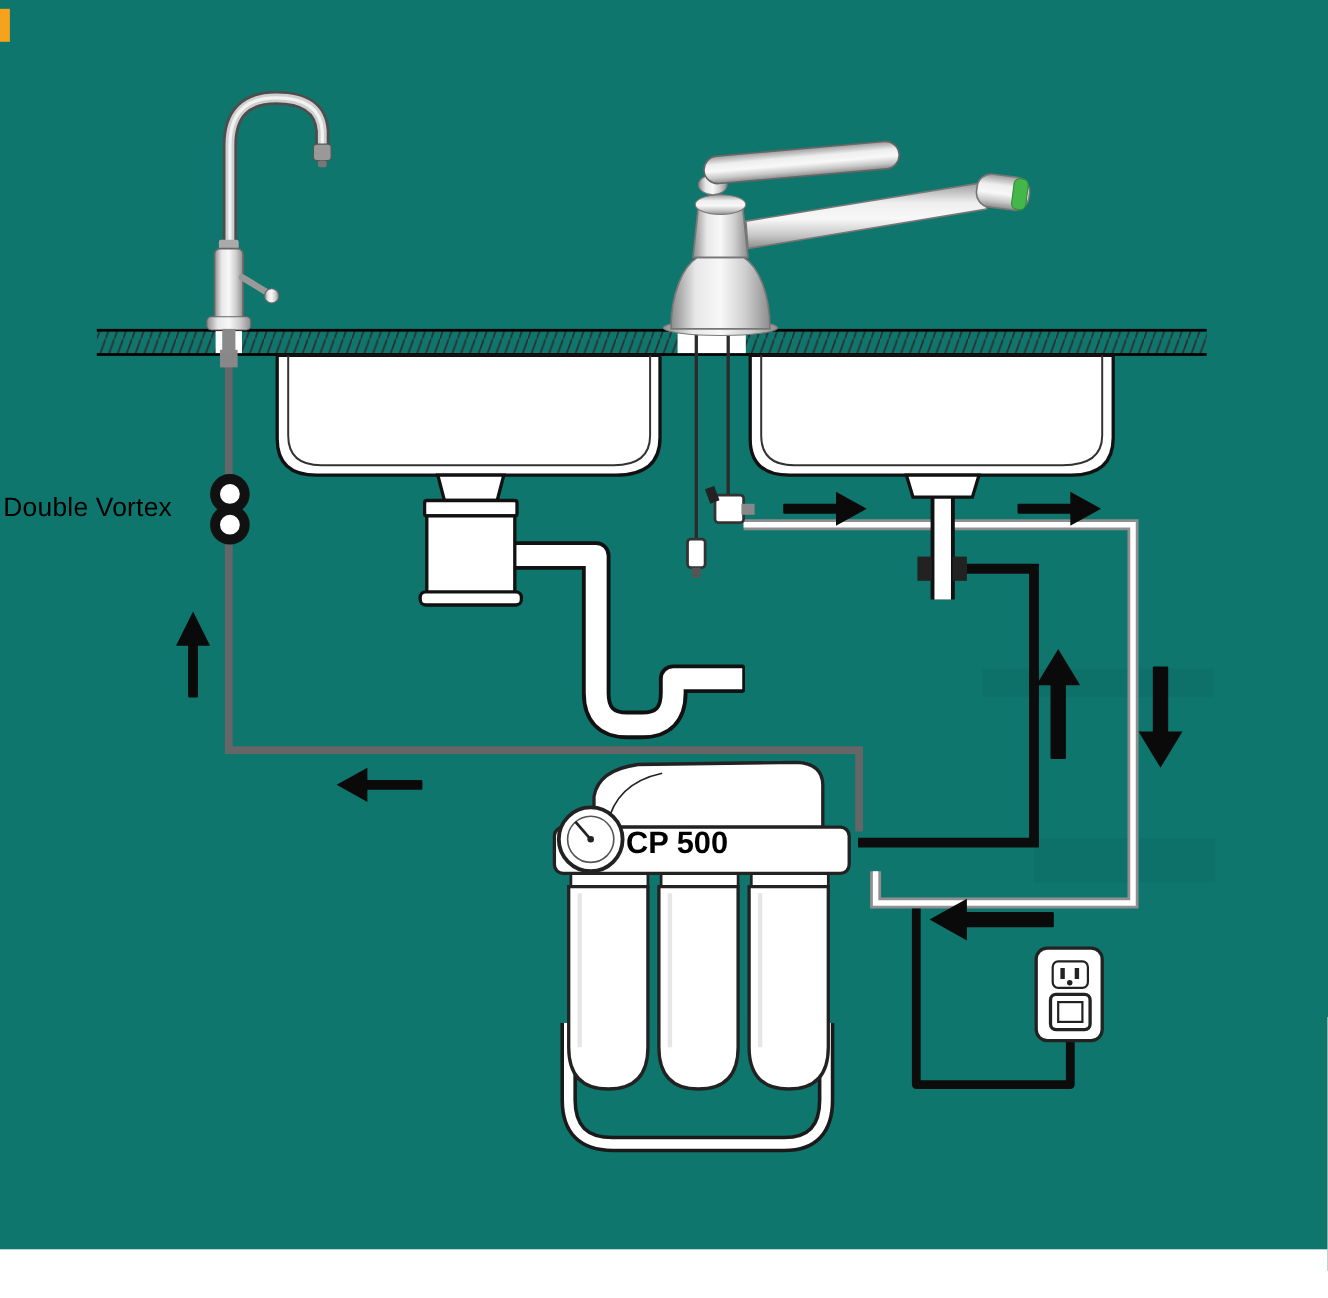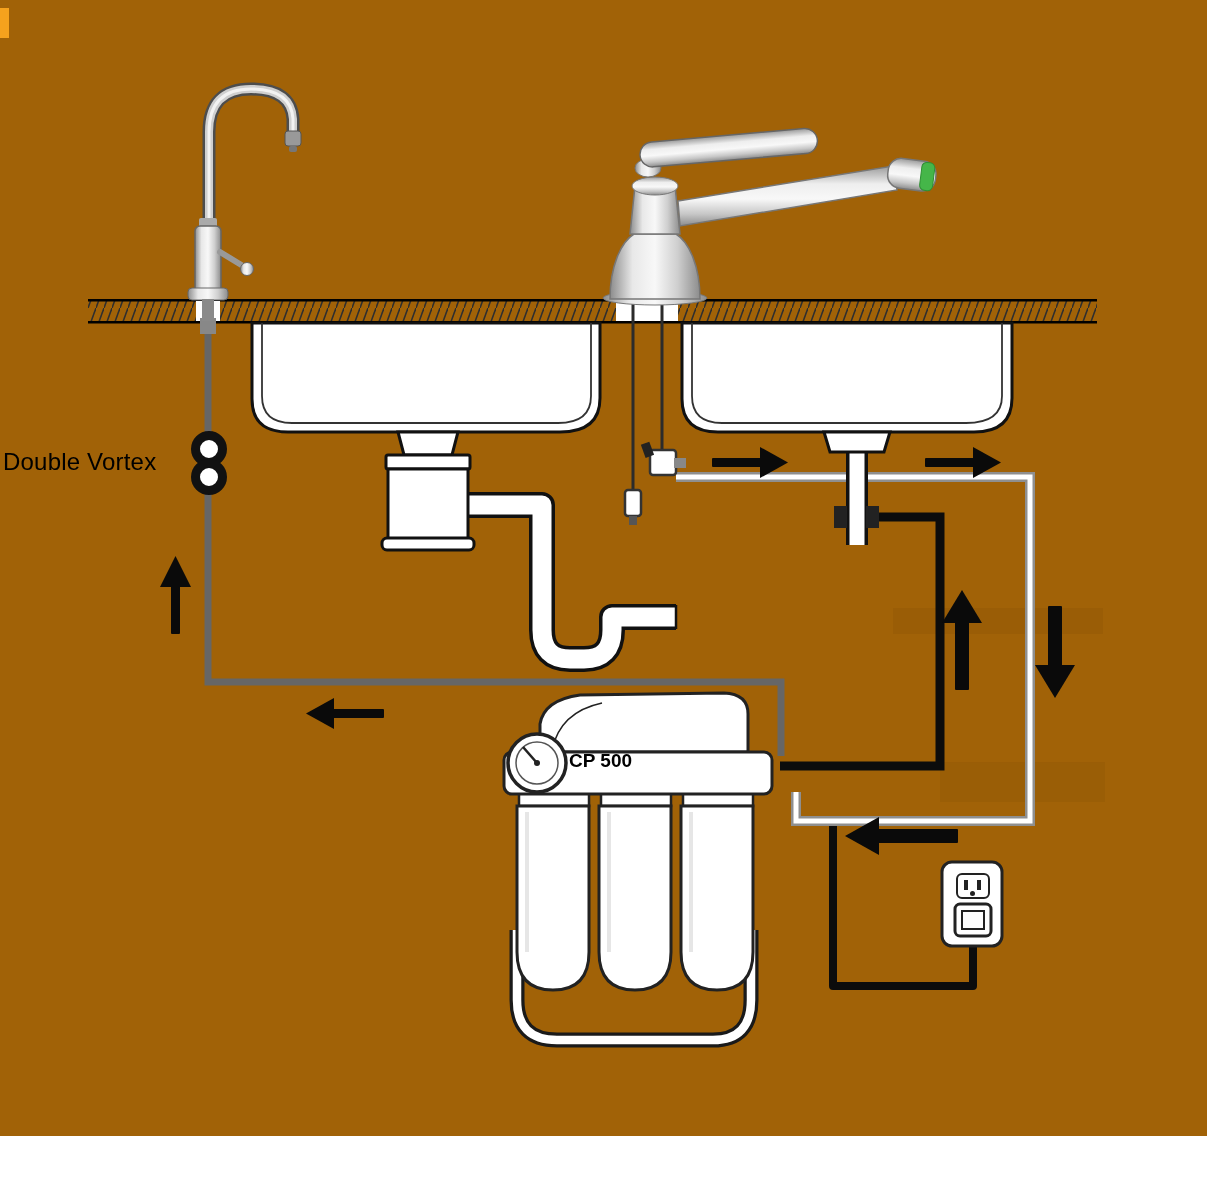--- a/index.html
+++ b/index.html
@@ -1,26 +1,26 @@
 <!DOCTYPE html>
 <html style="--accent-orange: #F6A21D; --aerator-green: #45B649; --line-black: #111111; --tube-dark: #666666; --tube-light: #8F8F8F;"><head>
 <meta charset="utf-8">
 <style>
   html,body{margin:0;padding:0;background:#fff;}
   .stage{
     position:relative;
     width:1207px;height:1136px;
-    background:#a16207;
+    background:#0f766e;
     overflow:hidden;
     font-family:"Liberation Sans", sans-serif;
   }
   .stage svg{position:absolute;left:0;top:0;}
   .label{position:absolute;color:#000;white-space:nowrap;}
   .label-dv{left:3px;top:448px;font-size:24px;letter-spacing:.2px;}
-  .label-cp{left:569px;top:750px;font-size:19px;font-weight:bold;}
+  .label-cp{left:569px;top:750px;font-size:28px;font-weight:bold;}
 </style>
 </head>
 <body>
 
 <div class="stage">
 
 <svg width="1207" height="1180" viewBox="0 0 1207 1180">
   <defs>
     <pattern id="hatch" width="8" height="22" patternUnits="userSpaceOnUse">
       <path d="M0,22 L8,0" stroke="#2e2e2e" stroke-width="1.6"></path>

